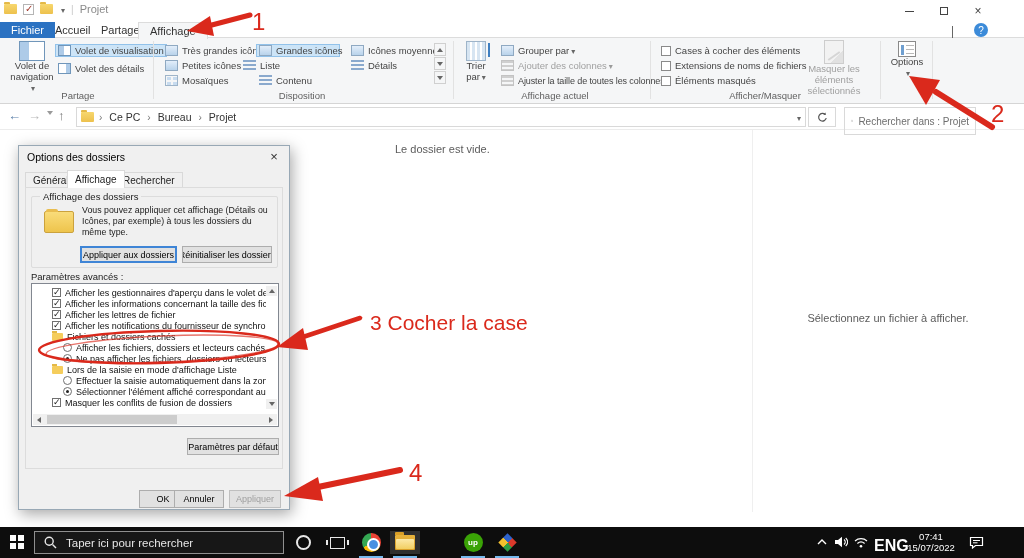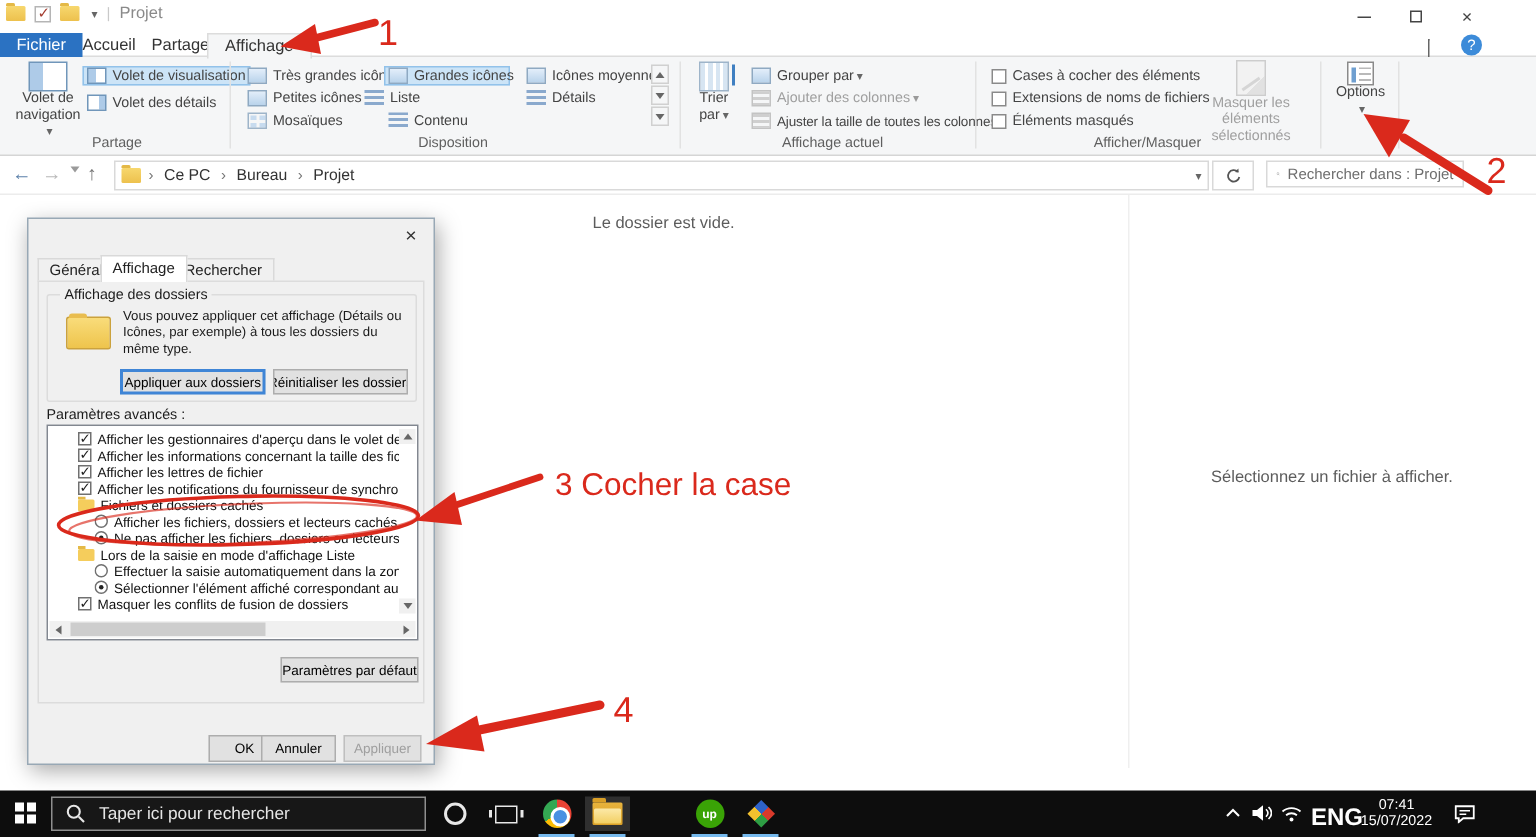--- a/index.html
+++ b/index.html
@@ -65,21 +65,21 @@
 .chev-up{width:7px;height:7px;border-left:1.5px solid #666;border-top:1.5px solid #666;transform:rotate(45deg)}
 .helpq{width:14px;height:14px;border-radius:50%;background:#3c8bd9;color:#fff;font-size:10px;display:flex;align-items:center;justify-content:center}
 
 .addrbar{position:absolute;left:0;top:104px;width:1024px;height:26px;background:#fff;border-bottom:1px solid #ececec}
 .navarrow{position:absolute;top:4px;font-size:13px;color:#5e82ab}
 .navarrow.dim{color:#b9b9b9}
 .addrfield{position:absolute;left:76px;top:3px;width:730px;height:20px;border:1px solid #d9d9d9;background:#fff;display:flex;align-items:center;padding:0 4px;gap:5px}
 .crumb{font-size:10.5px;color:#333;padding:0 2px}
 .crumbsep::after{content:"›";color:#777;font-size:10px}
 .refreshbox{position:absolute;left:808px;top:3px;width:28px;height:20px;border:1px solid #d9d9d9;display:flex;align-items:center;justify-content:center}
-.searchbox{position:absolute;left:844px;top:3px;width:132px;height:18px;border:1px solid #d9d9d9;display:flex;align-items:center;gap:5px;padding:0 6px;color:#6e6e6e;font-size:10px;white-space:nowrap;overflow:hidden}
+.searchbox{position:absolute;left:844px;top:3px;width:132px;height:28px;border:1px solid #d9d9d9;display:flex;align-items:center;gap:5px;padding:0 6px;color:#6e6e6e;font-size:10px;white-space:nowrap;overflow:hidden}
 
 .content-txt{position:absolute;font-size:11px;color:#5c5c5c}
 .prevdiv{position:absolute;left:752px;top:130px;width:1px;height:382px;background:#efefef}
 
 .statusbar{position:absolute;left:0;top:512px;width:1024px;height:15px;background:#fff;border-top:1px solid #ececec;font-size:10.5px;color:#3c3c3c}
 .viewtoggle{position:absolute;top:1px;width:18px;height:13px;display:flex;align-items:center;justify-content:center}
 .viewtoggle.on{background:#cde8fb;border:1px solid #84c3ef}
 .vt-lines{width:11px;height:8px;background:repeating-linear-gradient(#8a8a8a 0 1px,transparent 1px 3px)}
 .vt-thumb{width:11px;height:8px;border:1px solid #8a8a8a;background:linear-gradient(to right,#bbb 0 4px,#fff 4px)}
 
@@ -311,20 +311,21 @@
       <span>Rechercher dans : Projet</span>
     </div>
   </div>
 
   <div class="content-txt" style="left:395px;top:143px">Le dossier est vide.</div>
   <div class="prevdiv"></div>
   <div class="content-txt" style="left:752px;top:312px;width:272px;text-align:center">Sélectionnez un fichier à afficher.</div>
 
 
   <div class="dialog">
+    <div class="dlg-title">Options des dossiers</div>
     <div class="dlg-close">
         <span>×</span>
       </div>
 
     <div class="dlg-tab" style="left:6px">Général</div>
     <div class="dlg-tab active" style="left:48px">Affichage</div>
     <div class="dlg-tab" style="left:96px">Rechercher</div>
     <div class="dlg-page"></div>
 
     <div class="groupbox">

